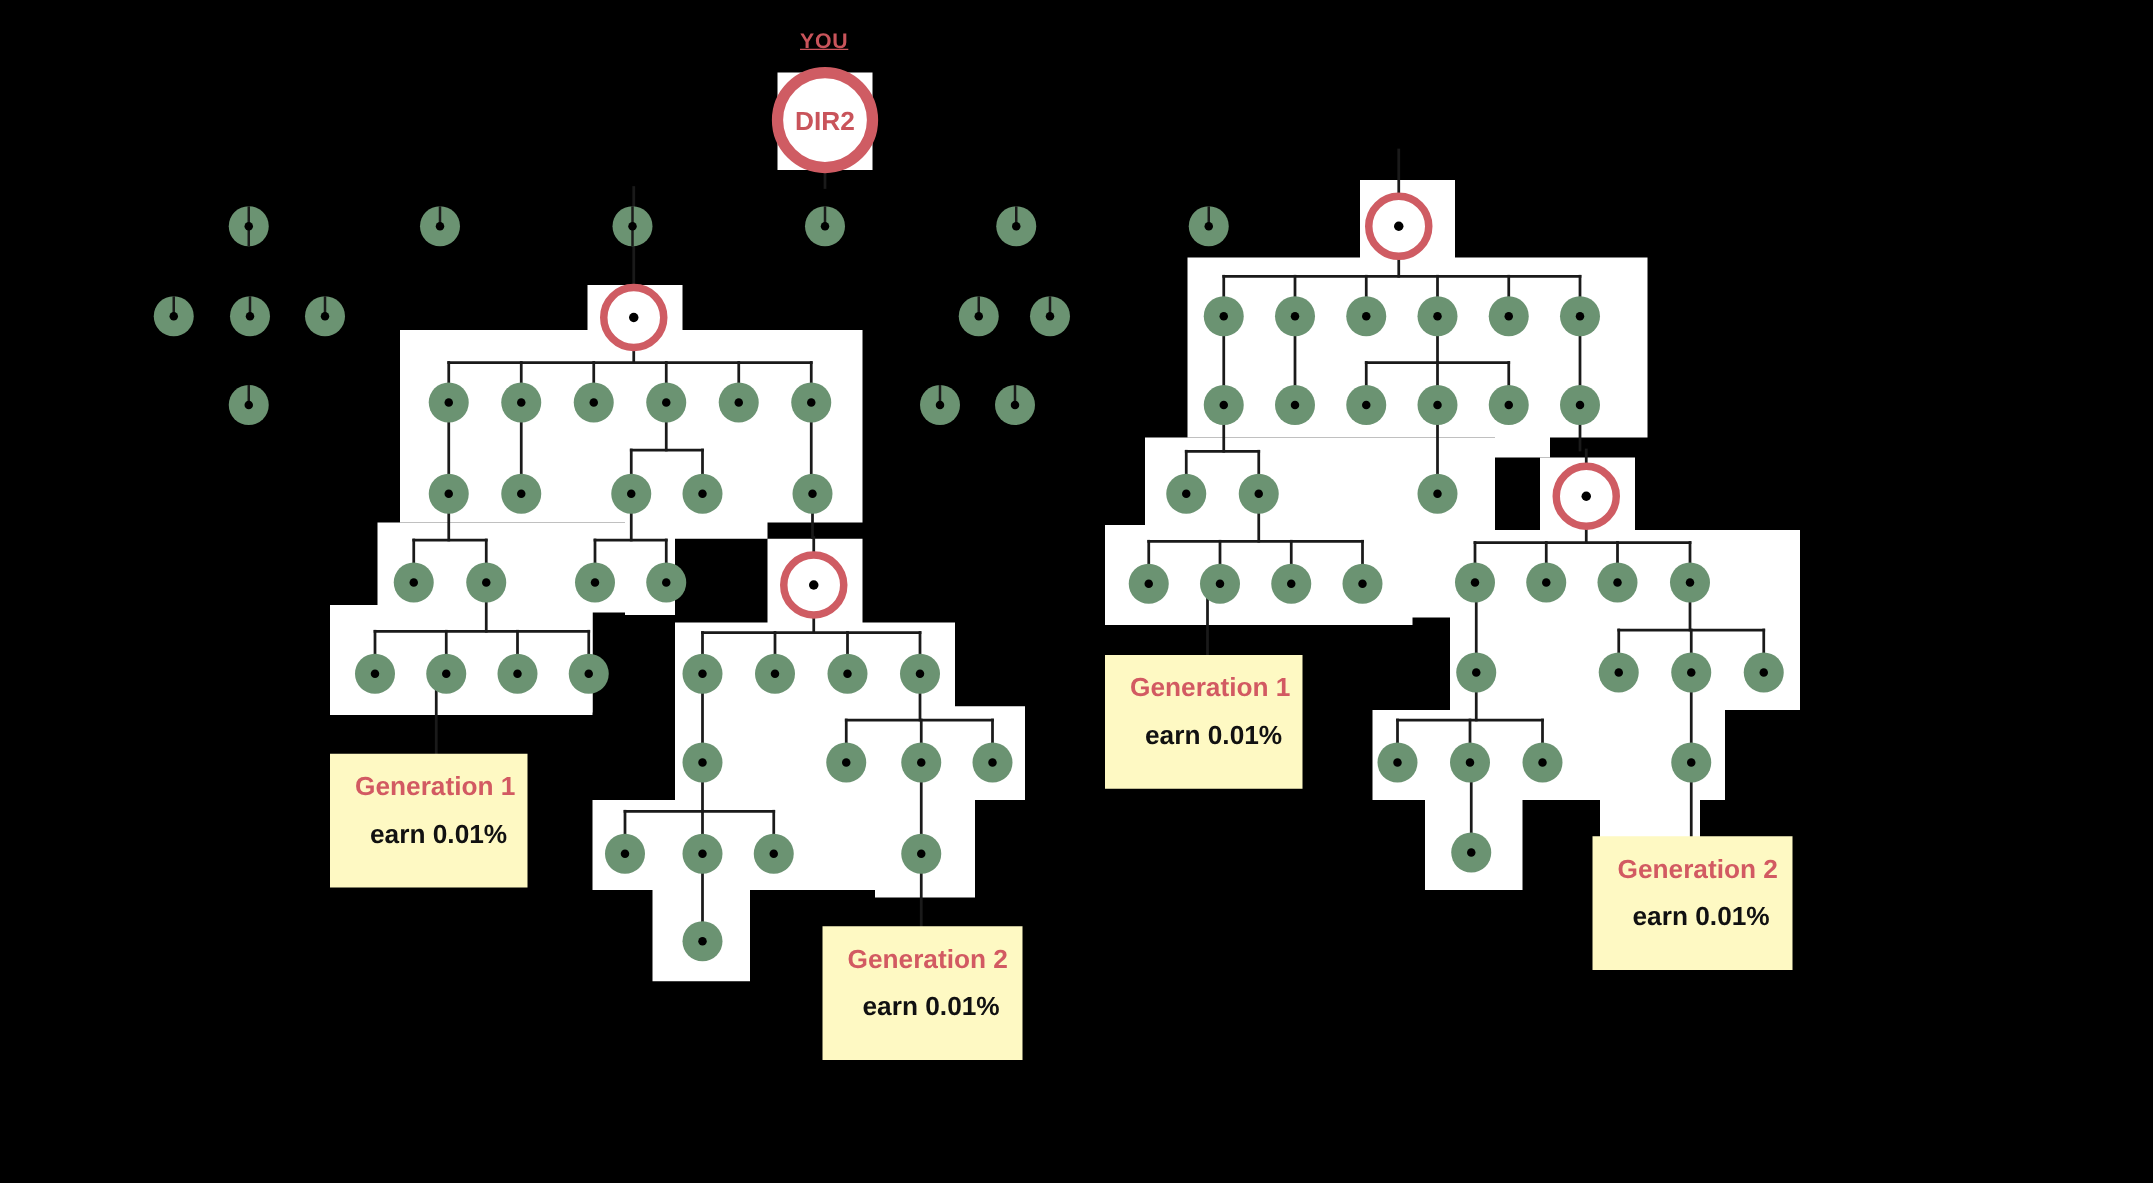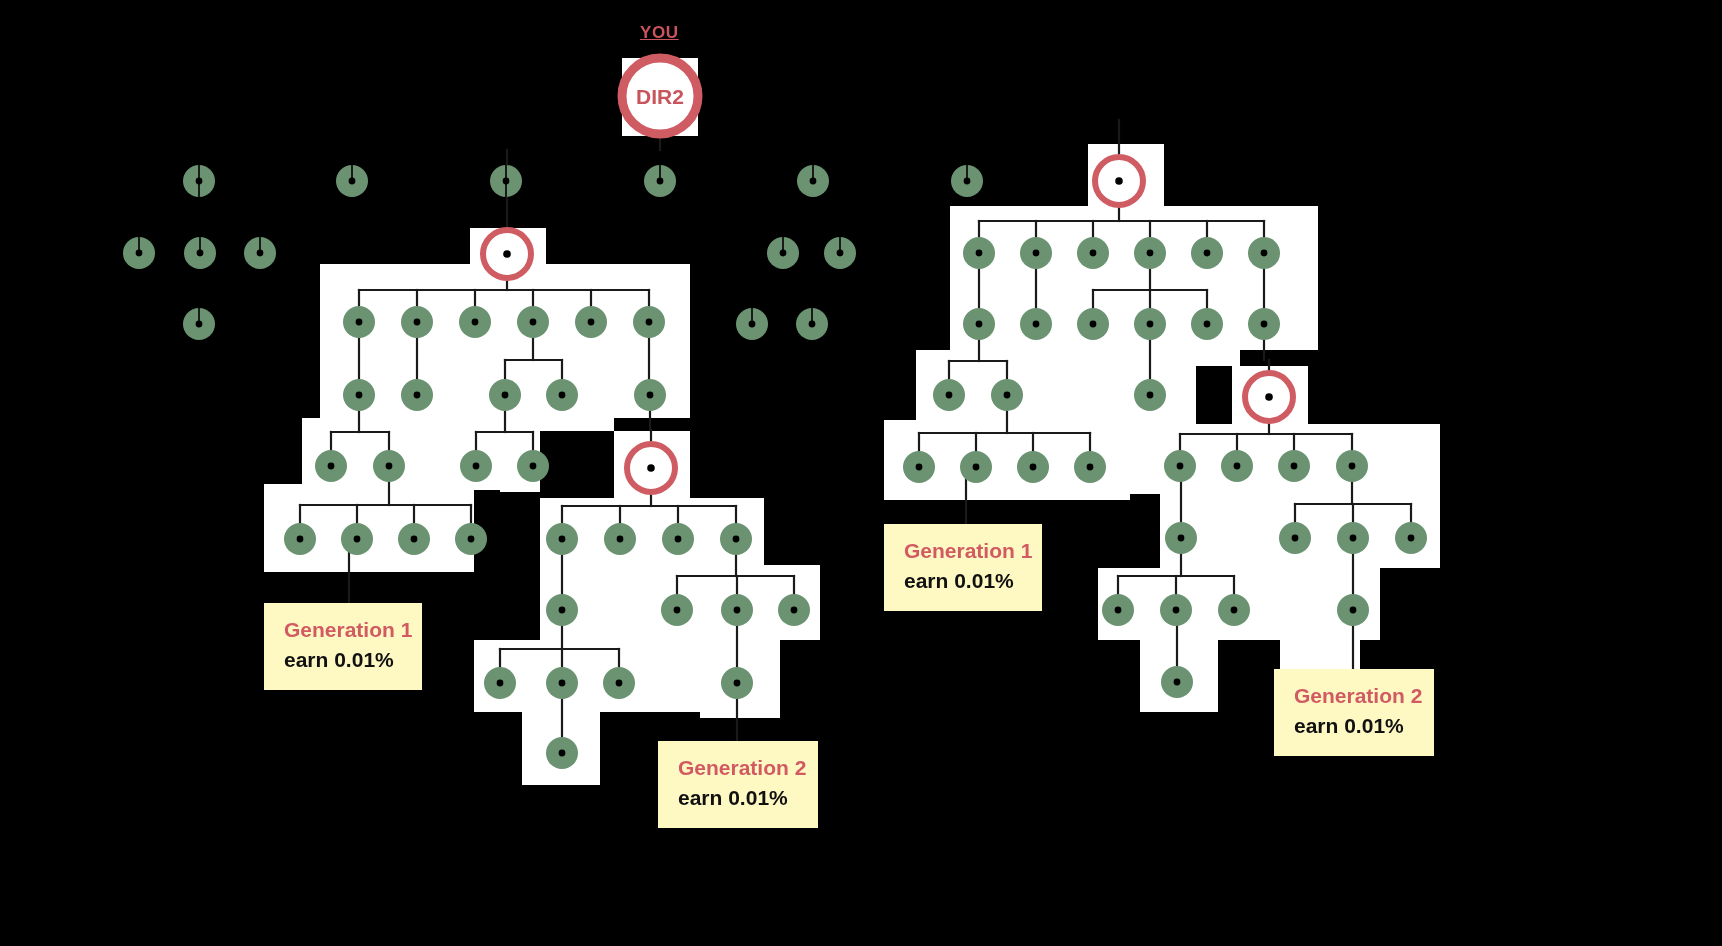--- a/index.html
+++ b/index.html
@@ -37,21 +37,21 @@
     font-weight:bold;
     font-size:21px;
     white-space:nowrap;
     margin:0 0 4px 0;
   }
   .gen-sub{
     color:#111111;
     font-weight:bold;
     font-size:21px;
     white-space:nowrap;
-    margin:0;
+    margin:12px;
   }
 </style>
 </head>
 <body>
 
 <div id="stage">
 
   <div class="you-label" style="left:640px;top:23px;text-decoration:underline;">YOU</div>
 
   <svg id="net" viewBox="0 0 1722 946">

